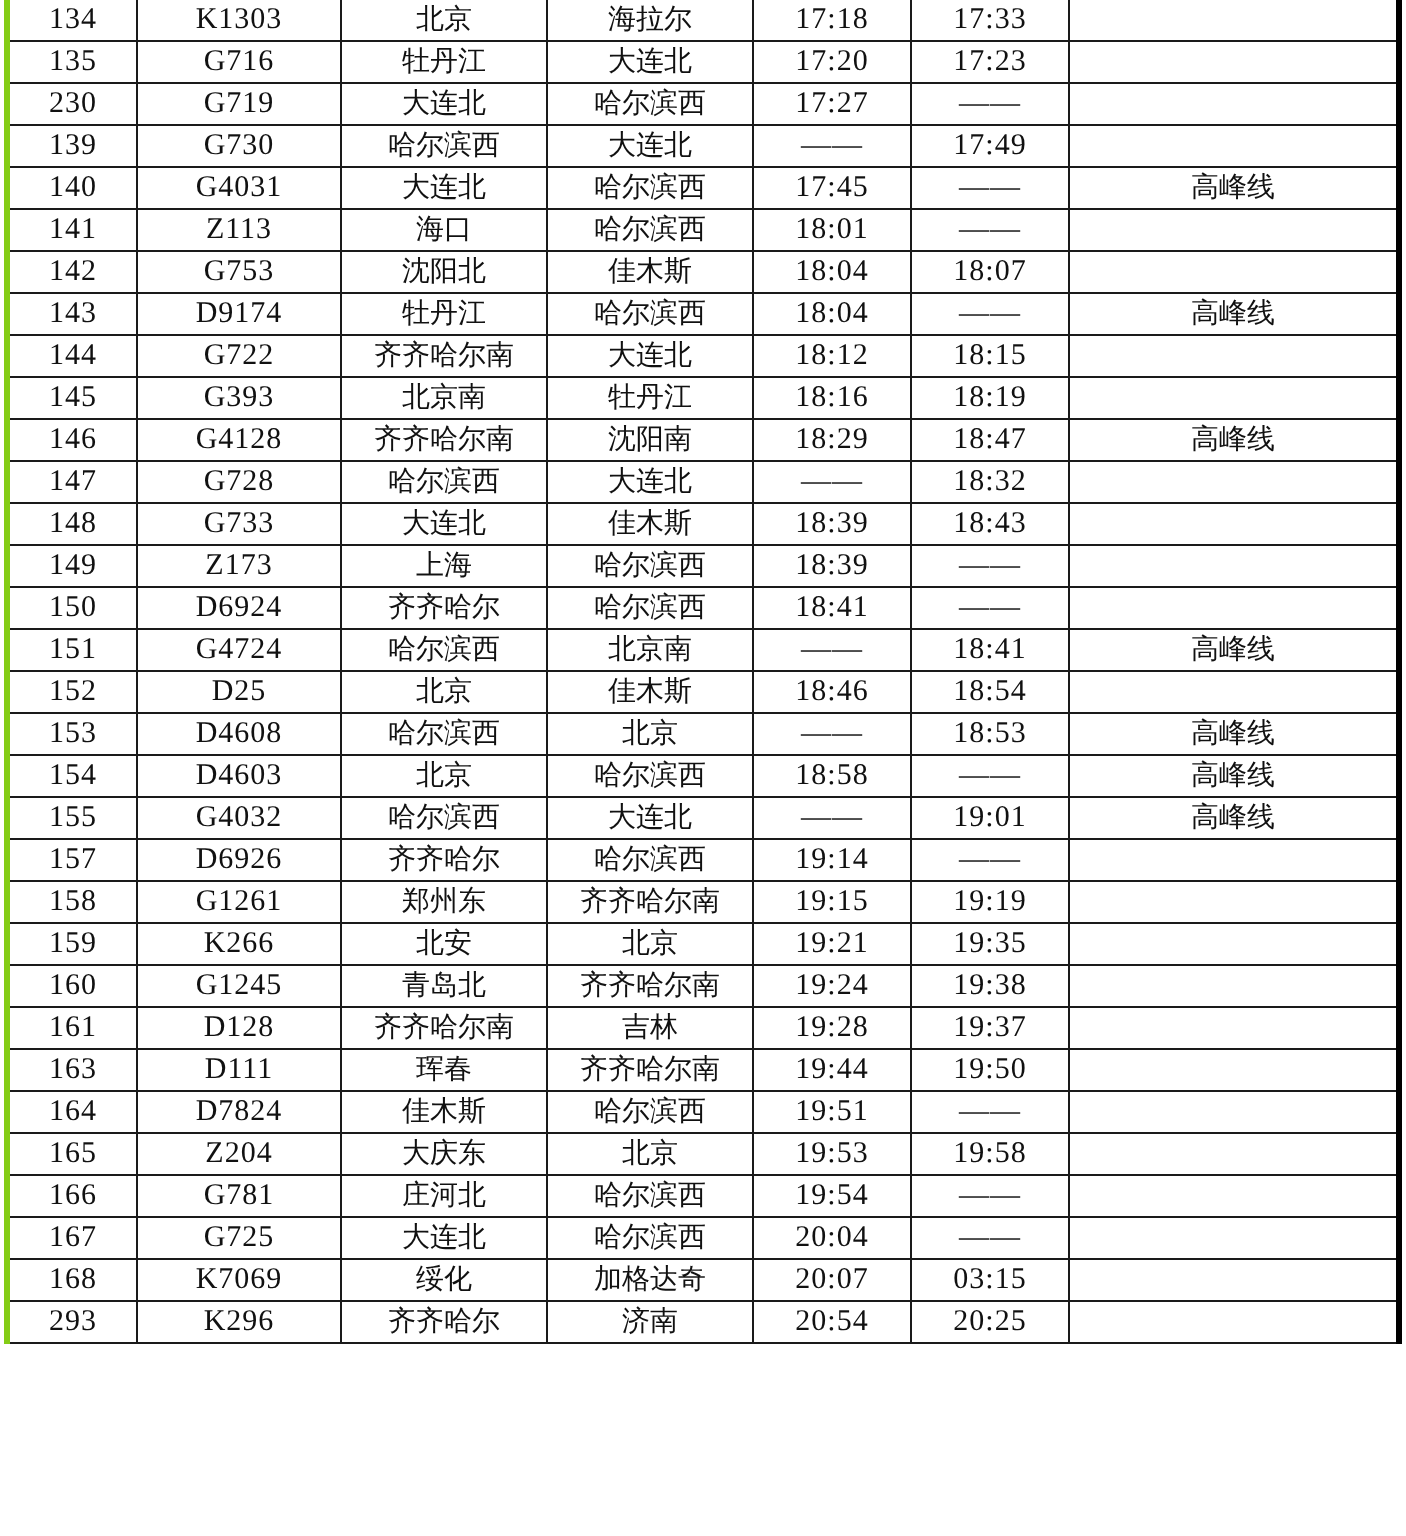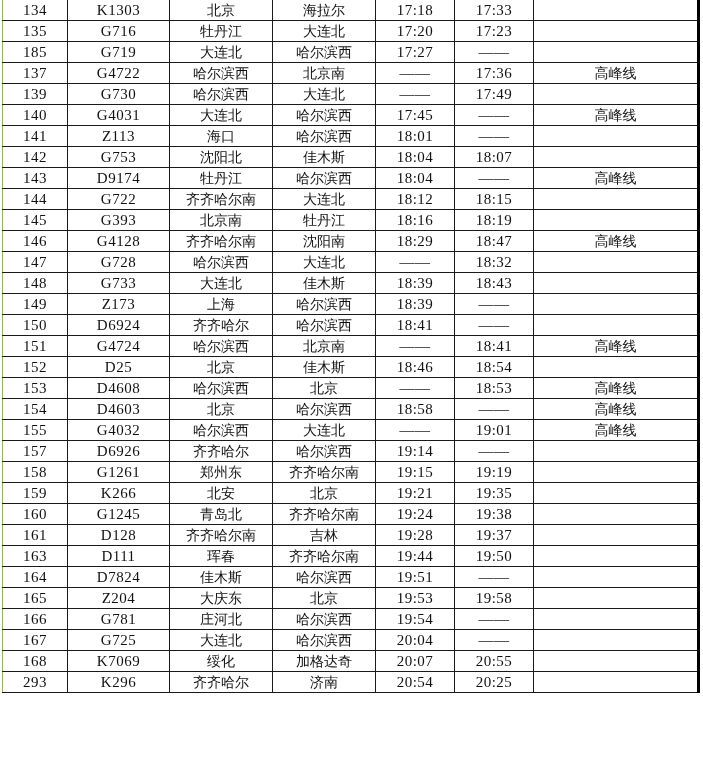--- a/index.html
+++ b/index.html
@@ -20,21 +20,21 @@
     vertical-align: middle;
     white-space: nowrap;
     overflow: hidden;
     line-height: 20px;
   }
   table.timetable td.num, table.timetable td.train, table.timetable td.time {
     font-family: "Liberation Serif", "DejaVu Serif", serif;
     font-size: 15px;
     letter-spacing: 0.5px;
   }
-  table.timetable td.first { border-left: 1px solid #84cc16; }
+  table.timetable td.first { border-left: 3px solid #84cc16; }
   table.timetable td.last { border-right: 3px solid #000; }
   col.c0 { width: 65px; }
   col.c1 { width: 102px; }
   col.c2 { width: 103px; }
   col.c3 { width: 103px; }
   col.c4 { width: 79px; }
   col.c5 { width: 79px; }
   col.c6 { width: 165px; }
 </style>
 </head>
@@ -65,36 +65,27 @@
         <tr style="">
         <td class="num first">135</td>
         <td class="train">G716</td>
         <td>牡丹江</td>
         <td>大连北</td>
         <td class="time">17:20</td>
         <td class="time">17:23</td>
         <td class="last"></td>
       </tr>
         <tr style="">
-        <td class="num first">185</td>
+        <td class="num first">230</td>
         <td class="train">G719</td>
         <td>大连北</td>
         <td>哈尔滨西</td>
         <td class="time">17:27</td>
         <td class="time">——</td>
         <td class="last"></td>
-      </tr>
-        <tr style="">
-        <td class="num first">137</td>
-        <td class="train">G4722</td>
-        <td>哈尔滨西</td>
-        <td>北京南</td>
-        <td class="time">——</td>
-        <td class="time">17:36</td>
-        <td class="last">高峰线</td>
       </tr>
         <tr style="">
         <td class="num first">139</td>
         <td class="train">G730</td>
         <td>哈尔滨西</td>
         <td>大连北</td>
         <td class="time">——</td>
         <td class="time">17:49</td>
         <td class="last"></td>
       </tr>
@@ -331,21 +322,21 @@
         <td class="time">20:04</td>
         <td class="time">——</td>
         <td class="last"></td>
       </tr>
         <tr style="">
         <td class="num first">168</td>
         <td class="train">K7069</td>
         <td>绥化</td>
         <td>加格达奇</td>
         <td class="time">20:07</td>
-        <td class="time">20:55</td>
+        <td class="time">03:15</td>
         <td class="last"></td>
       </tr>
         <tr style="">
         <td class="num first">293</td>
         <td class="train">K296</td>
         <td>齐齐哈尔</td>
         <td>济南</td>
         <td class="time">20:54</td>
         <td class="time">20:25</td>
         <td class="last"></td>

